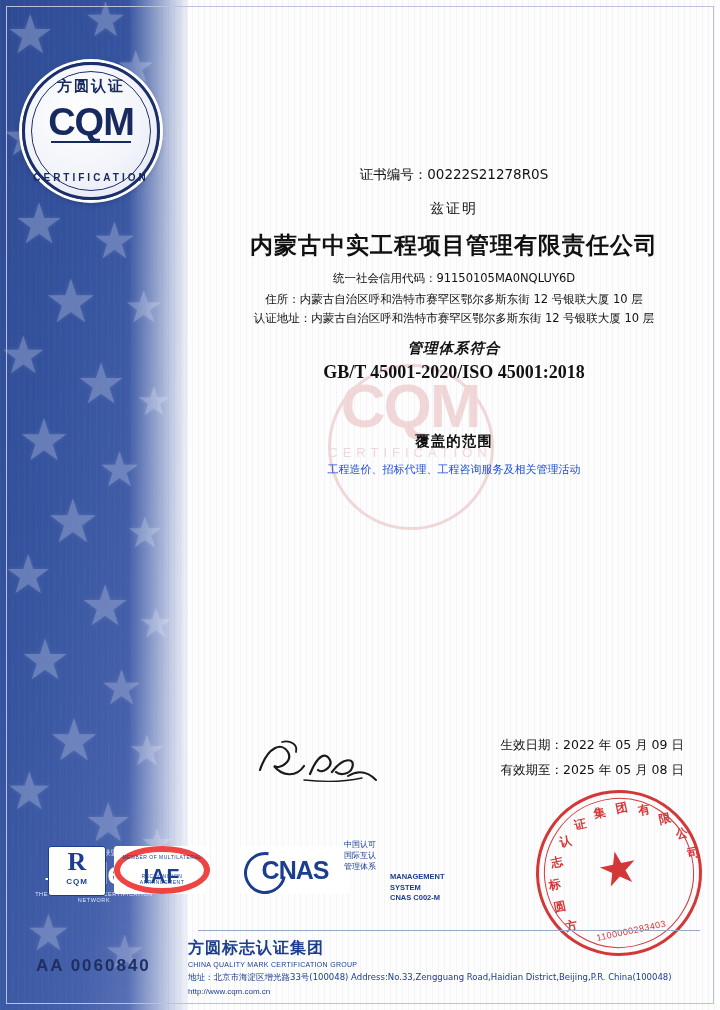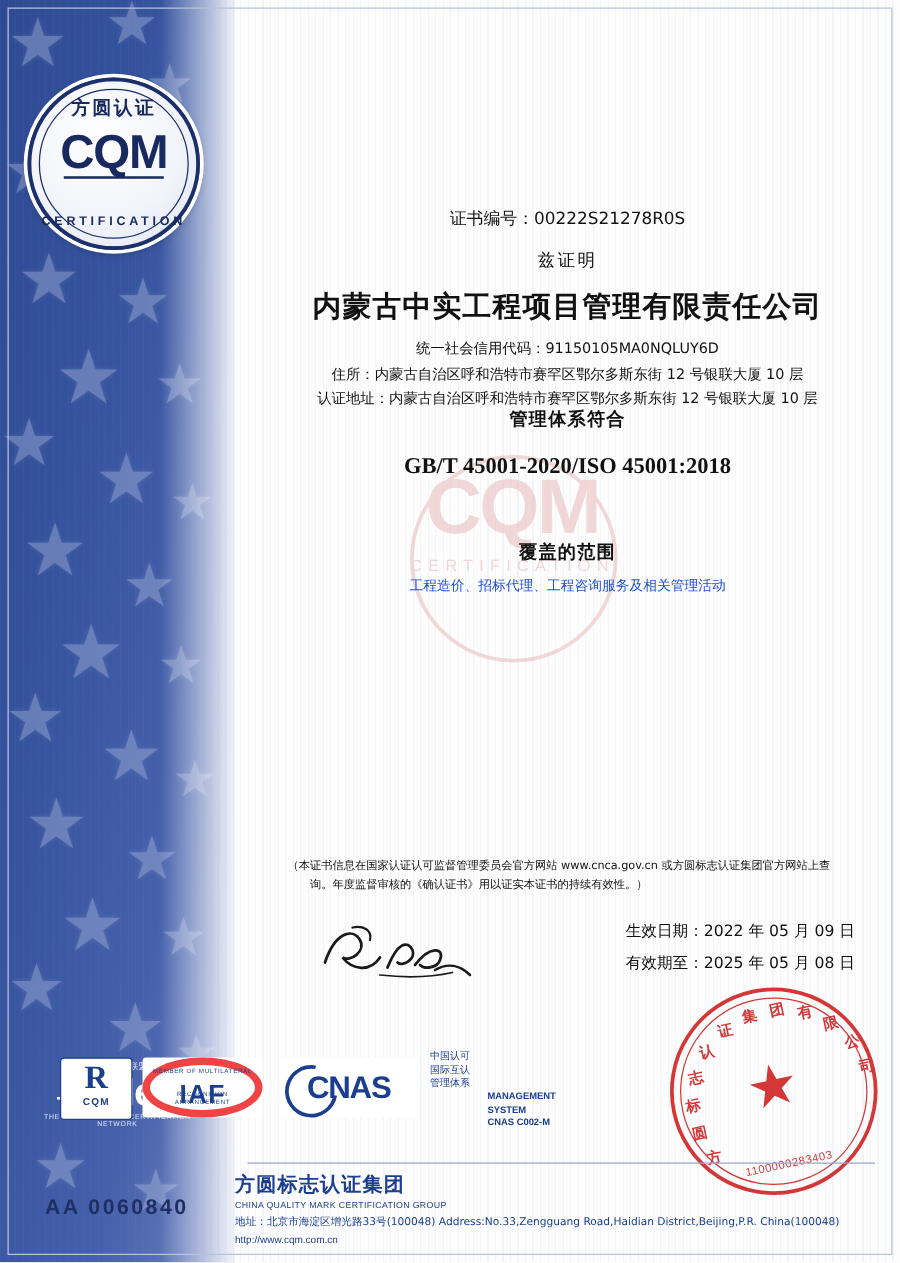--- a/index.html
+++ b/index.html
@@ -142,22 +142,22 @@
     font-family:"DejaVu Serif", serif;letter-spacing:1px;
   }
   .line-sm{
     position:absolute;left:0;right:0;
     font-size:11.5px;color:#111;font-family:"DejaVu Sans", sans-serif;
   }
   .credit{top:271px;}
   .addr{top:292px;}
   .site{top:311px;}
   .conform{
-    position:absolute;top:326px;left:0;right:0;
-    font-size:14.5px;font-weight:bold;color:#111;font-family:"DejaVu Sans", sans-serif;letter-spacing:1px;
+    position:absolute;top:339px;left:0;right:0;
+    font-size:14.5px;font-weight:bold;color:#111;font-family:"DejaVu Sans", sans-serif;letter-spacing:1px;font-style:italic;
   }
   .standard{
     position:absolute;top:362px;left:0;right:0;
     font-size:18px;font-weight:bold;color:#111;font-family:"Liberation Serif", serif;
   }
   .scope-label{
     position:absolute;top:432px;left:0;right:0;
     font-size:14.5px;font-weight:bold;color:#111;font-family:"DejaVu Sans", sans-serif;letter-spacing:1px;
   }
   .scope-text{
@@ -210,21 +210,21 @@
   }
   .lg-iaf .sub{
     position:absolute;left:0;right:0;top:2px;font-size:5px;letter-spacing:.5px;color:#1b3e8f;
     font-family:"Liberation Sans", sans-serif;
   }
   .lg-iaf .sub2{
     position:absolute;left:0;right:0;bottom:3px;font-size:5px;letter-spacing:.5px;color:#1b3e8f;
     font-family:"Liberation Sans", sans-serif;
   }
   .lg-cnas{
-    left:176px;width:110px;height:48px;border:none;
+    left:192px;width:110px;height:48px;border:none;
   }
   .lg-cnas .txt{
     font-size:25px;font-weight:bold;color:#1b3e8f;letter-spacing:-1px;
     font-family:"Liberation Sans", sans-serif;line-height:48px;
   }
   .lg-cnas .swoosh{
     position:absolute;left:4px;top:6px;width:36px;height:36px;
     border:3px solid #1b3e8f;border-radius:50%;border-right-color:transparent;
     transform:rotate(-35deg);
   }
@@ -349,24 +349,20 @@
     <div class="hereby">兹证明</div>
     <div class="company">内蒙古中实工程项目管理有限责任公司</div>
     <div class="line-sm credit">统一社会信用代码：91150105MA0NQLUY6D</div>
     <div class="line-sm addr">住所：内蒙古自治区呼和浩特市赛罕区鄂尔多斯东街 12 号银联大厦 10 层</div>
     <div class="line-sm site">认证地址：内蒙古自治区呼和浩特市赛罕区鄂尔多斯东街 12 号银联大厦 10 层</div>
     <div class="conform">管理体系符合</div>
     <div class="standard">GB/T 45001-2020/ISO 45001:2018</div>
     <div class="scope-label">覆盖的范围</div>
     <div class="scope-text">工程造价、招标代理、工程咨询服务及相关管理活动</div>
 
-    <div class="note">
-      <span>（本证书信息在国家认证认可监督管理委员会官方网站 www.cnca.gov.cn 或方圆标志认证集团官方网站上查</span>
-      <span class="ind">询。年度监督审核的《确认证书》用以证实本证书的持续有效性。）</span>
-    </div>
 
     <div class="signature">
       <svg width="130" height="52" viewBox="0 0 130 52">
         <path d="M8 34 C16 10, 30 6, 36 16 C41 25, 28 34, 22 30 C30 40, 44 42, 52 30" stroke="#1a1a1a" stroke-width="2.2" fill="none" stroke-linecap="round"></path>
         <path d="M30 6 C38 4, 46 8, 44 16" stroke="#1a1a1a" stroke-width="1.8" fill="none" stroke-linecap="round"></path>
         <path d="M58 38 C66 18, 74 16, 78 24 C81 31, 70 38, 66 34" stroke="#1a1a1a" stroke-width="2.2" fill="none" stroke-linecap="round"></path>
         <path d="M80 36 C92 20, 104 22, 100 32 C98 38, 88 40, 84 36" stroke="#1a1a1a" stroke-width="2.2" fill="none" stroke-linecap="round"></path>
         <path d="M96 40 C106 34, 116 36, 124 44" stroke="#1a1a1a" stroke-width="2" fill="none" stroke-linecap="round"></path>
         <path d="M52 44 C70 46, 92 46, 110 42" stroke="#1a1a1a" stroke-width="1.4" fill="none" stroke-linecap="round"></path>
       </svg>

